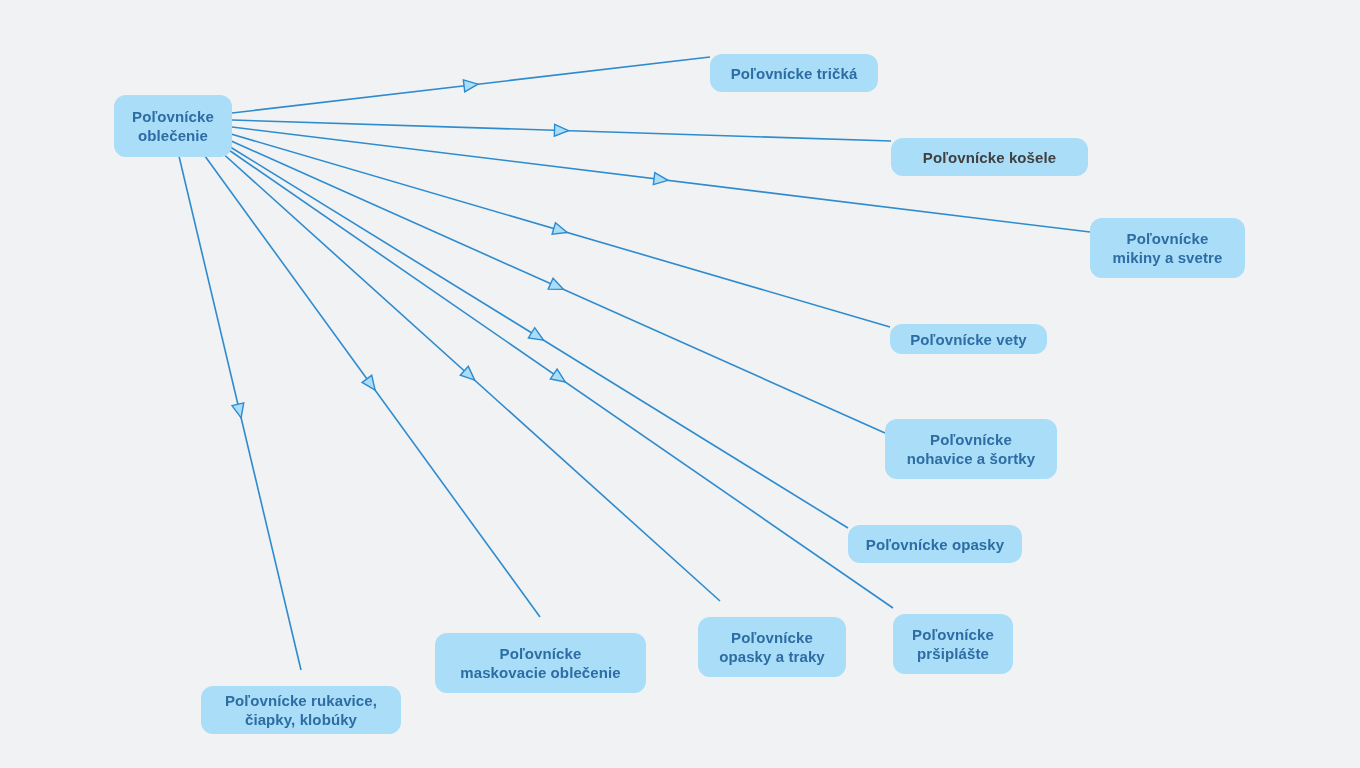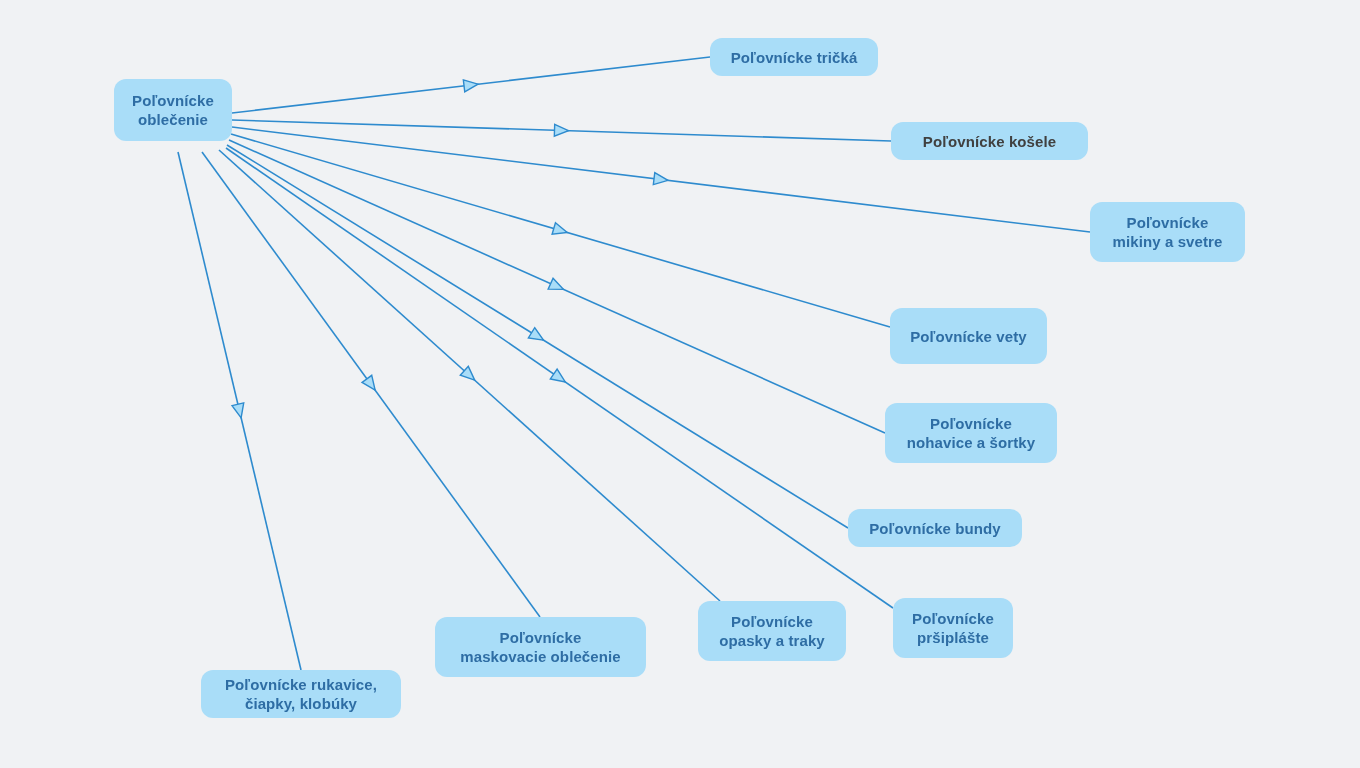--- a/index.html
+++ b/index.html
@@ -39,20 +39,21 @@
     font-weight: bold;
     font-size: 15px;
     line-height: 19px;
     display: flex;
     align-items: center;
     justify-content: center;
     text-align: center;
     padding: 0 14px;
     white-space: pre-line;
     letter-spacing: 0.1px;
+    margin-top: 16px;
   }
   .node.root {
     font-size: 15px;
   }
 </style>
 </head>
 <body>
 
 <div id="mindmap-canvas">
   <svg id="edge-layer" viewBox="0 0 1360 768" width="1360" height="768" xmlns="http://www.w3.org/2000/svg">
@@ -97,24 +98,24 @@
         <path d="M -7 -6 L 7 0 L -7 6 Z" fill="#a9ddf8" stroke="#2e8bce" stroke-width="1.4" stroke-linejoin="miter" transform="translate(239.5,411) rotate(76.64239917542298)"></path>
       </g>
     </svg>
   <div id="node-layer">
       <div class="node root" style="left: 114px; top: 79px; width: 118px; height: 62px; background-color: rgb(169, 221, 248); color: rgb(46, 109, 164);">Poľovnícke
 oblečenie</div>
       <div class="node" style="left: 710px; top: 38px; width: 168px; height: 38px; background-color: rgb(169, 221, 248); color: rgb(46, 109, 164);">Poľovnícke tričká</div>
       <div class="node" style="left: 891px; top: 122px; width: 197px; height: 38px; background-color: rgb(169, 221, 248); color: #404040;">Poľovnícke košele</div>
       <div class="node" style="left: 1090px; top: 202px; width: 155px; height: 60px; background-color: rgb(169, 221, 248); color: rgb(46, 109, 164);">Poľovnícke
 mikiny a svetre</div>
-      <div class="node" style="left: 890px; top: 308px; width: 157px; height: 56px; background-color: rgb(169, 221, 248); color: rgb(46, 109, 164);">Poľovnícke vety</div>
+      <div class="node" style="left: 890px; top: 308px; width: 157px; height: 30px; background-color: rgb(169, 221, 248); color: rgb(46, 109, 164);">Poľovnícke vety</div>
       <div class="node" style="left: 885px; top: 403px; width: 172px; height: 60px; background-color: rgb(169, 221, 248); color: rgb(46, 109, 164);">Poľovnícke
 nohavice a šortky</div>
-      <div class="node" style="left: 848px; top: 509px; width: 174px; height: 38px; background-color: rgb(169, 221, 248); color: rgb(46, 109, 164);">Poľovnícke bundy</div>
+      <div class="node" style="left: 848px; top: 509px; width: 174px; height: 38px; background-color: rgb(169, 221, 248); color: rgb(46, 109, 164);">Poľovnícke opasky</div>
       <div class="node" style="left: 893px; top: 598px; width: 120px; height: 60px; background-color: rgb(169, 221, 248); color: rgb(46, 109, 164);">Poľovnícke
 pršiplášte</div>
       <div class="node" style="left: 698px; top: 601px; width: 148px; height: 60px; background-color: rgb(169, 221, 248); color: rgb(46, 109, 164);">Poľovnícke
 opasky a traky</div>
       <div class="node" style="left: 435px; top: 617px; width: 211px; height: 60px; background-color: rgb(169, 221, 248); color: rgb(46, 109, 164);">Poľovnícke
 maskovacie oblečenie</div>
       <div class="node" style="left: 201px; top: 670px; width: 200px; height: 48px; background-color: rgb(169, 221, 248); color: rgb(46, 109, 164);">Poľovnícke rukavice,
 čiapky, klobúky</div>
     </div>
 </div>

